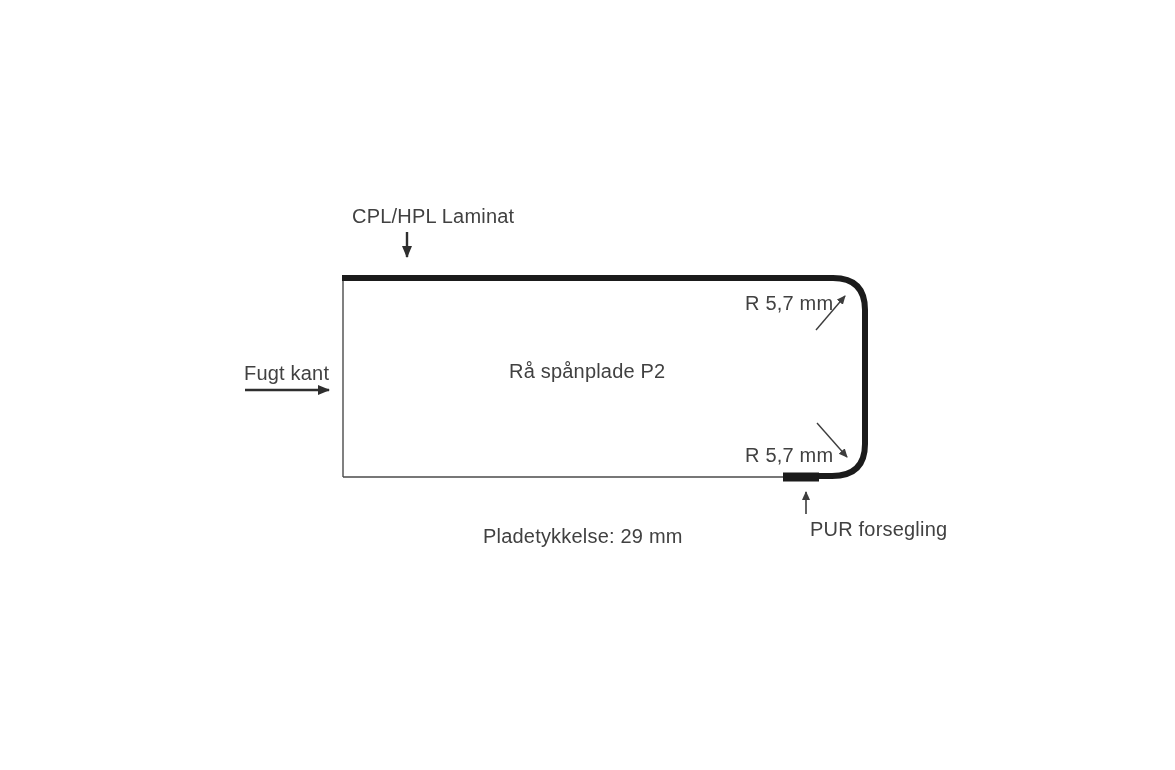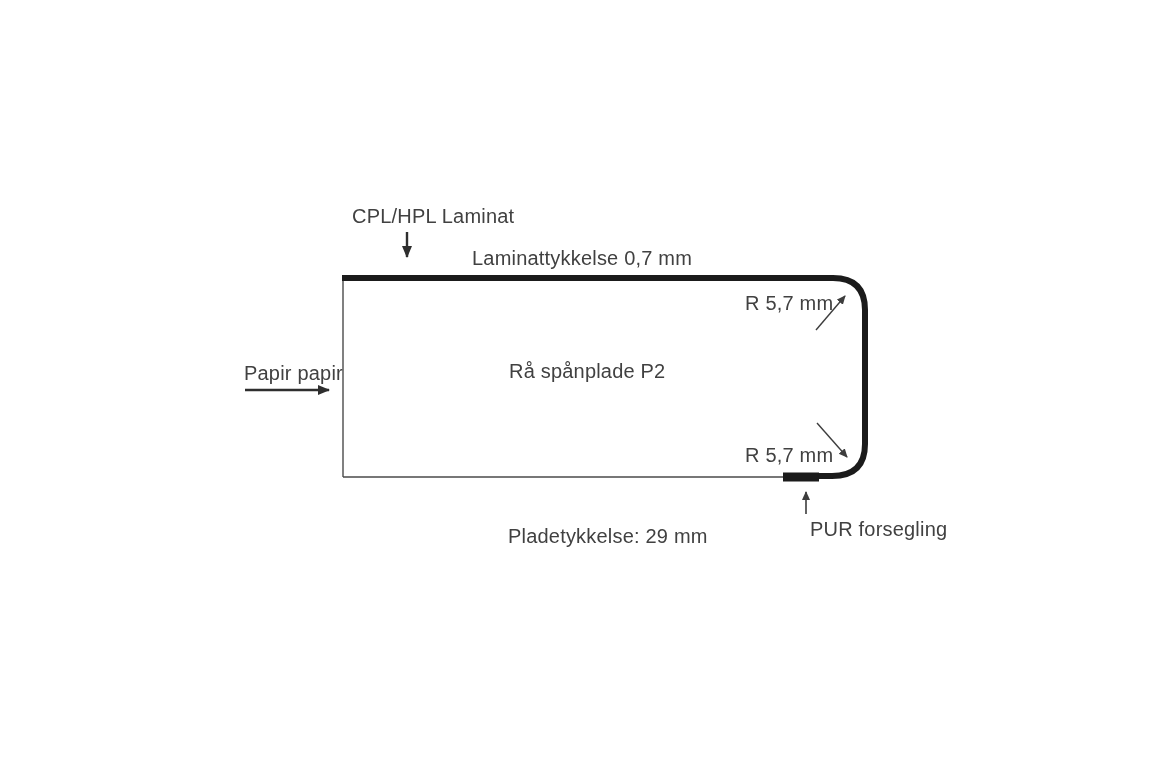--- a/index.html
+++ b/index.html
@@ -58,28 +58,27 @@
 
     <path d="M 816 330 L 845 296" stroke="#3d3d3d" stroke-width="1.4" fill="none" marker-end="url(#headSmall)"></path>
 
     <path d="M 817 423 L 847 457" stroke="#3d3d3d" stroke-width="1.4" fill="none" marker-end="url(#headSmall)"></path>
 
     <path d="M 806 514 L 806 492" stroke="#3d3d3d" stroke-width="1.6" fill="none" marker-end="url(#headSmall)"></path>
   </svg>
 
   <div class="lbl" style="left:352px; top:205px;">CPL/HPL Laminat</div>
 
-  <div class="lbl" style="left:472px; top:247px;">Laminattykkelse 0,7 mm</div>
 
   <div class="lbl" style="left:745px; top:292px;">R 5,7 mm</div>
 
-  <div class="lbl" style="left:244px; top:362px;">Papir papir</div>
+  <div class="lbl" style="left:244px; top:362px;">Fugt kant</div>
 
   <div class="lbl" style="left:509px; top:360px;">Rå spånplade P2</div>
 
   <div class="lbl" style="left:745px; top:444px;">R 5,7 mm</div>
 
 
-  <div class="lbl" style="left:508px; top:525px;">Pladetykkelse: 29 mm</div>
+  <div class="lbl" style="left:483px; top:525px;">Pladetykkelse: 29 mm</div>
 
   <div class="lbl" style="left:786px; top:518px;margin-left:24px;">PUR forsegling</div>
 
 </div>
 
 </body></html>

